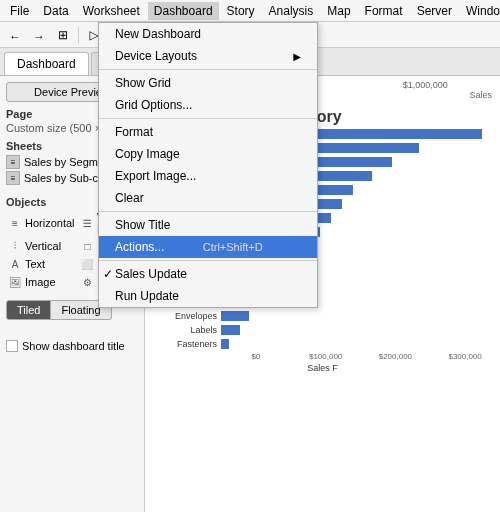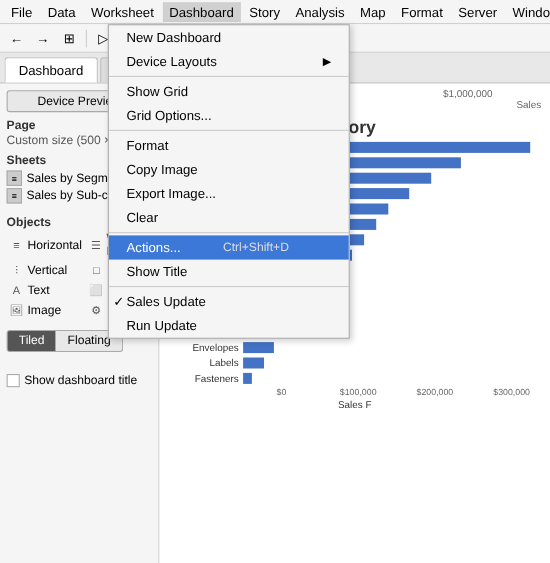--- a/index.html
+++ b/index.html
@@ -589,27 +589,27 @@
       <div class="dropdown-item">
         <span>Copy Image</span>
       </div>
       <div class="dropdown-item">
         <span>Export Image...</span>
       </div>
       <div class="dropdown-item">
         <span>Clear</span>
       </div>
       <div class="dropdown-sep"></div>
+      <div class="dropdown-item">
+        <span>Show Title</span>
+      </div>
       <div class="dropdown-item highlighted">
         <span>Actions...</span>
         <span class="shortcut">Ctrl+Shift+D</span>
       </div>
-      <div class="dropdown-item">
-        <span>Show Title</span>
-      </div>
       <div class="dropdown-sep"></div>
       <div class="dropdown-item">
         <span class="check">✓</span>
         <span>Sales Update</span>
       </div>
       <div class="dropdown-item">
         <span>Run Update</span>
       </div>
     </div>
 </div>

